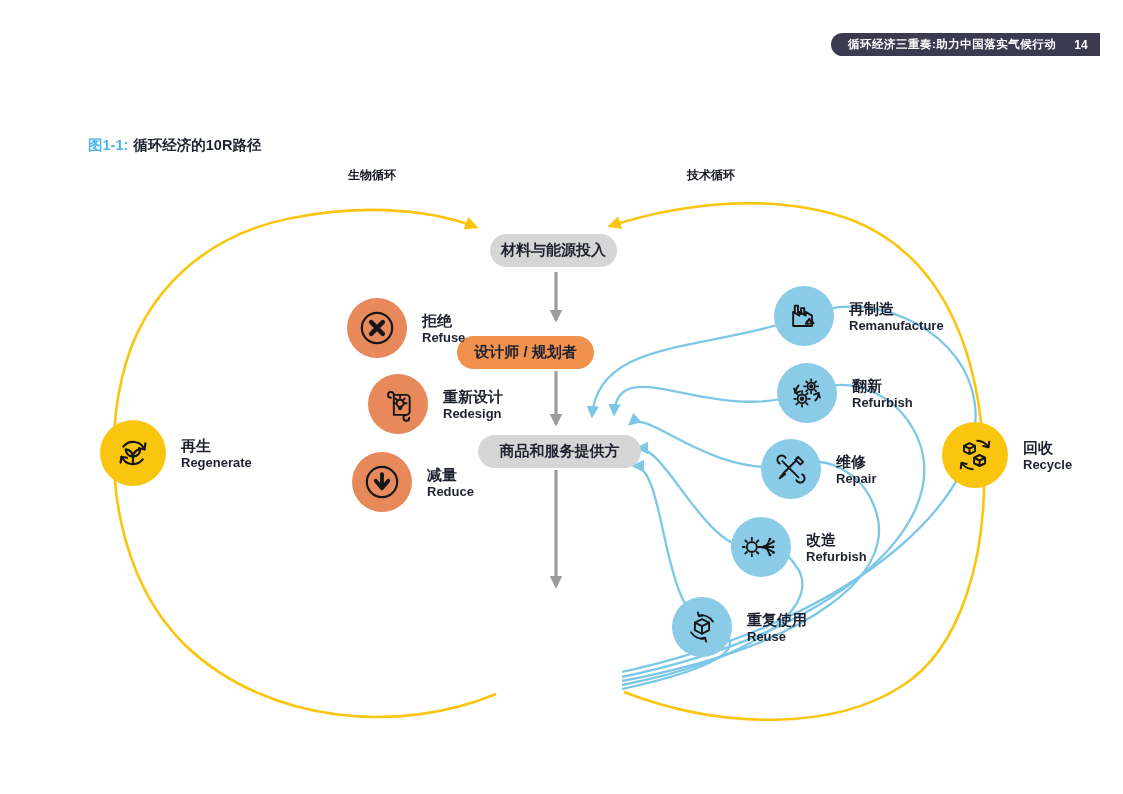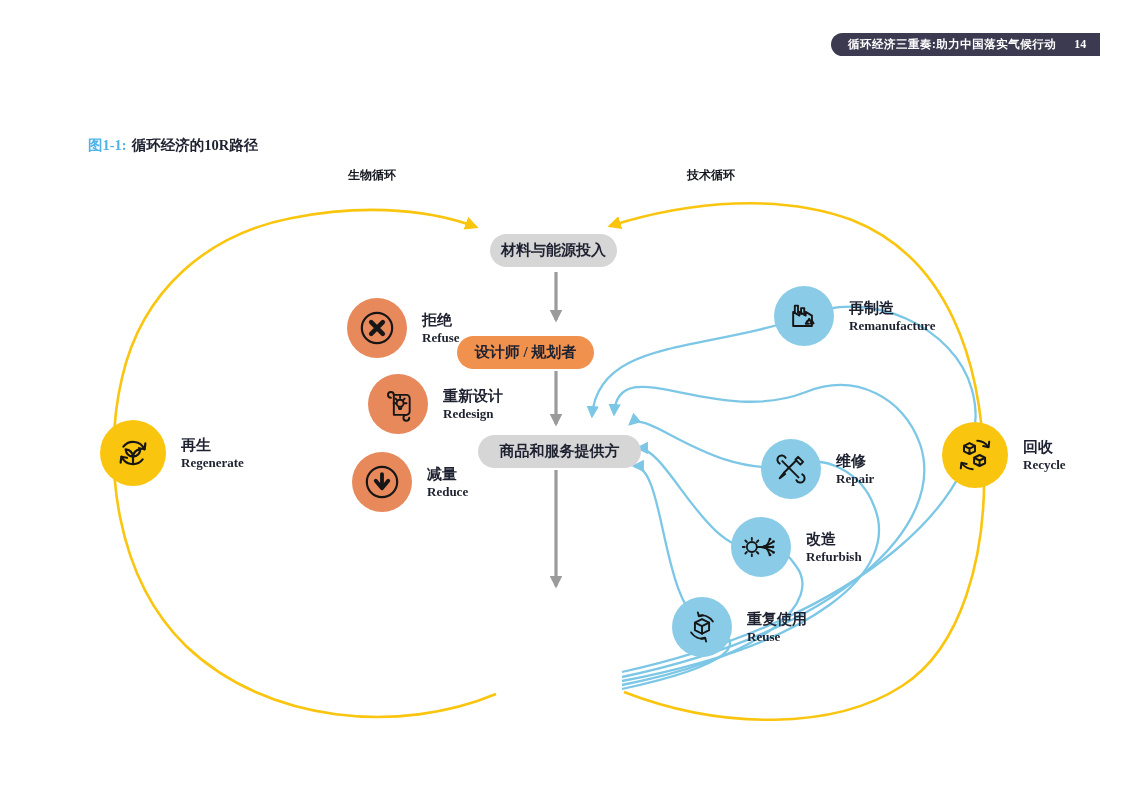--- a/index.html
+++ b/index.html
@@ -1,17 +1,17 @@
 <!DOCTYPE html>
 <html><head>
 <meta charset="utf-8">
 <style>
   html,body{margin:0;padding:0;background:#ffffff;}
   .page{position:relative;width:1100px;height:794px;background:#fff;overflow:hidden;
-        font-family:Liberation Serif, serif;color:#1e2130;}
+        font-family:Liberation Sans, sans-serif;color:#1e2130;}
   
   .hbar{position:absolute;left:831px;top:33px;width:292px;height:23px;background:#3b3a51;
         border-radius:12px 0 0 12px;display:flex;align-items:center;color:#fff;}
   .hbar .ht{font-size:11.5px;font-weight:bold;padding-left:17px;letter-spacing:.5px;}
   .hbar .hp{font-size:12px;font-weight:bold;margin-left:18px;}
   
   .figtitle{position:absolute;left:88px;top:136px;font-size:14.5px;font-weight:bold;}
   .figtitle .lab{color:#4eb3e6;}
   .figtitle .txt{color:#1e2130;margin-left:5px;}
   
@@ -179,20 +179,40 @@
         <path d="M33.6 29.6 l1.9 3.3 l-3.8 0.1"></path>
         <path d="M29.8 33.2 h-3.7 l1.8 -3.2"></path>
       </svg>
     </div>
     <div class="nlab">
       <div class="zh">再制造</div>
       <div class="en">Remanufacture</div>
     </div>
   </div>
 
+  <div class="node" style="left:777px;top:363px;">
+    <div class="circ blue c60">
+      <svg class="ic" width="40" height="40" viewBox="0 0 48 48" fill="none" stroke="#161616" stroke-width="2.2" stroke-linecap="round" stroke-linejoin="round">
+        <circle cx="29" cy="16" r="4.4"></circle>
+          <circle cx="29" cy="16" r="1.4"></circle>
+        <path d="M29 9.6 v-2 M29 22.4 v2 M22.6 16 h-2 M35.4 16 h2 M24.5 11.5 l-1.4 -1.4 M33.5 20.5 l1.4 1.4 M33.5 11.5 l1.4 -1.4 M24.5 20.5 l-1.4 1.4"></path>
+        <circle cx="18" cy="31" r="5.2"></circle>
+          <circle cx="18" cy="31" r="1.6"></circle>
+        <path d="M18 23.8 v-2.2 M18 38.2 v2.2 M10.8 31 h-2.2 M25.2 31 h2.2 M12.9 25.9 l-1.6 -1.6 M23.1 36.1 l1.6 1.6 M23.1 25.9 l1.6 -1.6 M12.9 36.1 l-1.6 1.6"></path>
+        <path d="M38 24 a13 13 0 0 1 -4 9"></path>
+        <path d="M39.5 29.5 l-1.7 -5.6 l-5.4 2"></path>
+        <path d="M10 24 a13 13 0 0 1 4 -9"></path>
+        <path d="M8.5 18.5 l1.7 5.6 l5.4 -2"></path>
+      </svg>
+    </div>
+    <div class="nlab">
+      <div class="zh">翻新</div>
+      <div class="en">Refurbish</div>
+    </div>
+  </div>
 
   <div class="node" style="left:761px;top:439px;">
     <div class="circ blue c60">
       <svg class="ic" width="40" height="40" viewBox="0 0 48 48" fill="none" stroke="#161616" stroke-width="2.4" stroke-linecap="round" stroke-linejoin="round">
         <path d="M17.5 10.5 a5.2 5.2 0 1 0 -7 7"></path>
         <path d="M13.5 14.5 L33 34"></path>
         <path d="M30.5 37.5 a5.2 5.2 0 1 0 7 -7"></path>
         <path d="M32.5 9.5 l6 6 l-3.2 3.2 l-6 -6 z"></path>
         <path d="M30.5 13.5 L15.5 28.5"></path>
         <path d="M15.5 28.5 l-5 6.5 l6.5 -5"></path>

